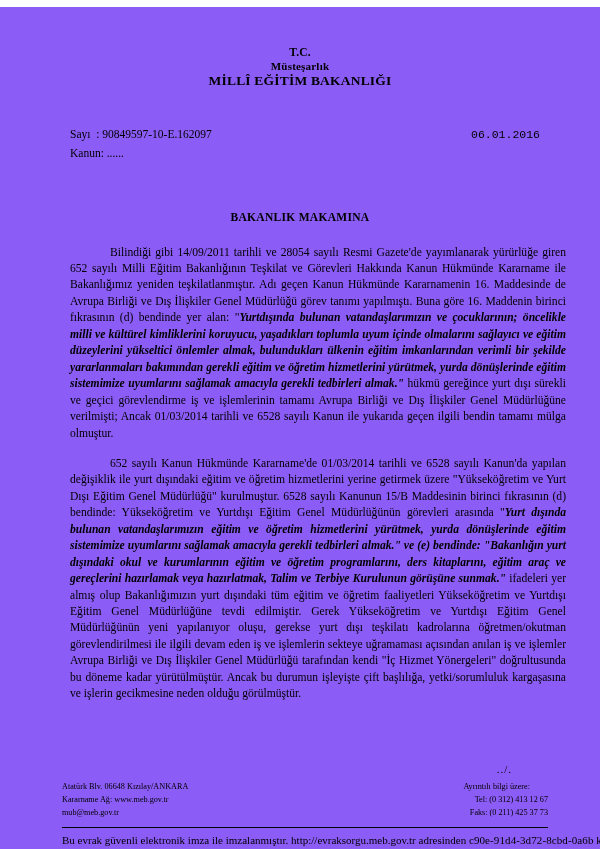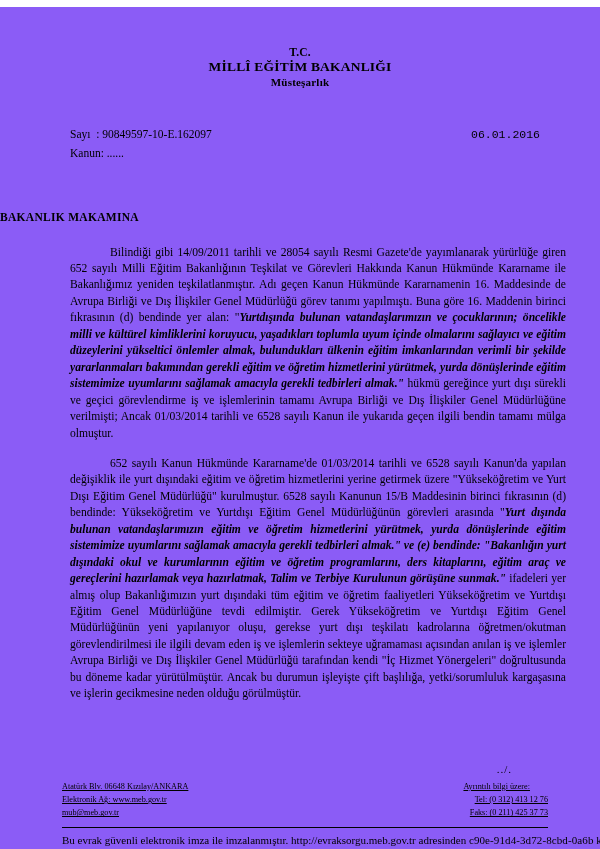--- a/index.html
+++ b/index.html
@@ -47,21 +47,21 @@
     display: flex;
     justify-content: space-between;
     align-items: baseline;
   }
   .ref-left   { white-space: pre; }
   .ref-date   { white-space: nowrap; font-family: Liberation Mono, monospace; }
   .ref-konu   { margin-top: 1px; }
 
   
   .doc-heading {
-    text-align: left;
+    text-align: center;
     font-weight: bold;
     font-size: 11.5px;
     letter-spacing: 0.3px;
     margin-top: 48px;
   }
 
   
   .body-wrap {
     padding: 0 34px 0 70px;
     margin-top: 22px;
@@ -97,21 +97,20 @@
     bottom: 0;
     padding: 0 52px 8px 62px;
     box-sizing: border-box;
   }
   .footer-cols {
     display: flex;
     justify-content: space-between;
     align-items: center;
     font-size: 8.2px;
     line-height: 1.62;
-    text-decoration: underline;
   }
   .footer-left { text-align: left; }
   .footer-right { text-align: right; }
   .footer-right .fr-head { text-align: center; padding-right: 18px; }
   .footer-rule {
     border: 0;
     border-top: 1px solid #000;
     margin: 7px 0 5px 0;
   }
   .verify-line {
@@ -122,22 +121,22 @@
   }
   .verify-code { letter-spacing: 0.1px; }
 </style>
 </head>
 <body>
 
 <div class="page">
 
   <div class="letterhead">
     <div class="letterhead-line lh-tc">T.C.</div>
+    <div class="letterhead-line lh-sub">Müsteşarlık</div>
     <div class="letterhead-line lh-bakan">MİLLÎ EĞİTİM BAKANLIĞI</div>
-    <div class="letterhead-line lh-sub">Müsteşarlık</div>
   </div>
 
   <div class="refblock">
     <div class="ref-row">
       <div class="ref-left"><span>Sayı  : </span><span>90849597-10-E.162097</span></div>
       <div class="ref-date">06.01.2016</div>
     </div>
     <div class="ref-konu"><span>Kanun: </span><span>......</span></div>
   </div>
 
@@ -150,26 +149,26 @@
     <p class="para"><span>652 sayılı Kanun Hükmünde Kararname'de 01/03/2014 tarihli ve 6528 sayılı Kanun'da yapılan değişiklik ile yurt dışındaki eğitim ve öğretim hizmetlerini yerine getirmek üzere "Yükseköğretim ve Yurt Dışı Eğitim Genel Müdürlüğü" kurulmuştur. 6528 sayılı Kanunun 15/B Maddesinin birinci fıkrasının (d) bendinde: Yükseköğretim ve Yurtdışı Eğitim Genel Müdürlüğünün görevleri arasında  "</span><span class="q">Yurt dışında bulunan vatandaşlarımızın eğitim ve öğretim hizmetlerini yürütmek, yurda dönüşlerinde eğitim sistemimize uyumlarını sağlamak amacıyla gerekli tedbirleri almak." ve (e) bendinde: "Bakanlığın yurt dışındaki okul ve kurumlarının eğitim ve öğretim programlarını, ders kitaplarını, eğitim araç ve gereçlerini hazırlamak veya hazırlatmak, Talim ve Terbiye Kurulunun görüşüne sunmak."</span><span> ifadeleri yer almış olup Bakanlığımızın yurt dışındaki tüm eğitim ve öğretim faaliyetleri Yükseköğretim ve Yurtdışı Eğitim Genel Müdürlüğüne tevdi edilmiştir. Gerek Yükseköğretim ve Yurtdışı Eğitim Genel Müdürlüğünün yeni yapılanıyor oluşu, gerekse yurt dışı teşkilatı kadrolarına öğretmen/okutman görevlendirilmesi ile ilgili devam eden iş ve işlemlerin sekteye uğramaması açısından anılan iş ve işlemler Avrupa Birliği ve Dış İlişkiler Genel Müdürlüğü tarafından kendi "İç Hizmet Yönergeleri" doğrultusunda bu döneme kadar yürütülmüştür. Ancak bu durumun işleyişte çift başlılığa, yetki/sorumluluk kargaşasına ve işlerin gecikmesine neden olduğu görülmüştür.</span></p>
 
   </div>
 
   <div class="cont-mark">../.</div>
 
   <div class="footer">
     <div class="footer-cols">
       <div class="footer-left">
         <div>Atatürk Blv.   06648 Kızılay/ANKARA</div>
-        <div>Elektronik Ağ: www.meb.gov.tr</div>
+        <div>Kararname Ağ: www.meb.gov.tr</div>
         <div>mub@meb.gov.tr</div>
       </div>
       <div class="footer-right">
         <div class="fr-head">Ayrıntılı bilgi üzere:</div>
-        <div>Tel: (0 312) 413 12 76</div>
+        <div>Tel: (0 312) 413 12 67</div>
         <div>Faks: (0 211) 425 37 73</div>
       </div>
     </div>
 
     <hr class="footer-rule">
 
     <div class="verify-line"><span>Bu evrak güvenli elektronik imza ile imzalanmıştır. http://evraksorgu.meb.gov.tr adresinden </span><span class="verify-code">c90e-91d4-3d72-8cbd-0a6b</span><span> kodu ile teyit edilebilir.</span></div>
   </div>
 
 </div>

